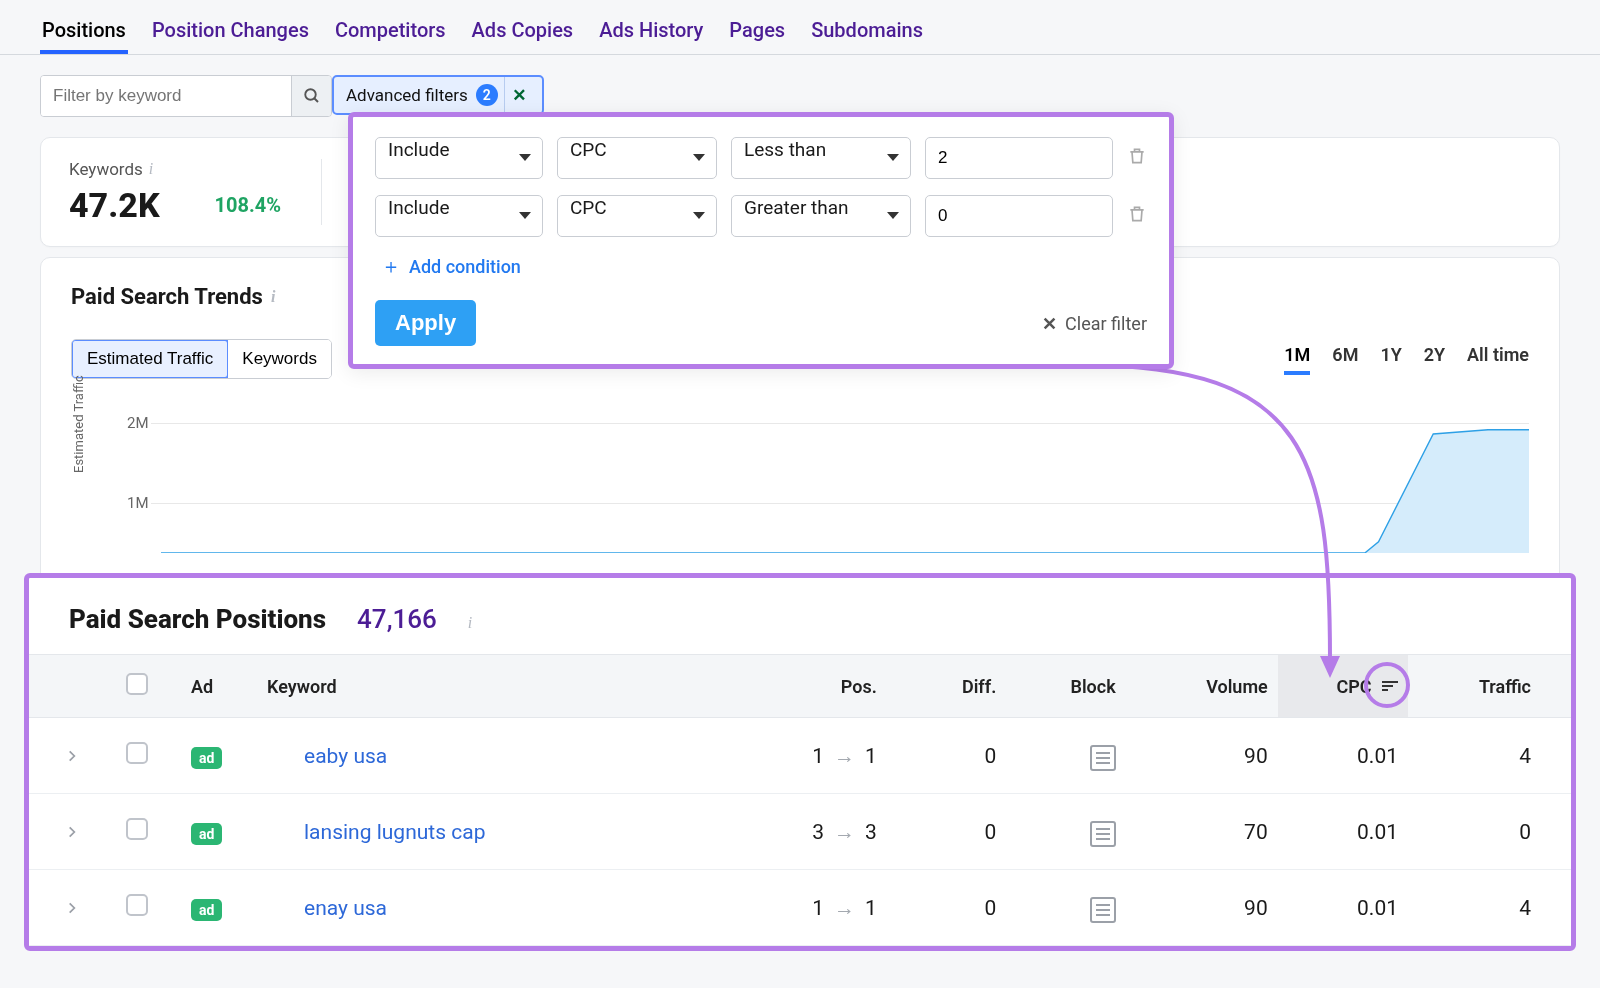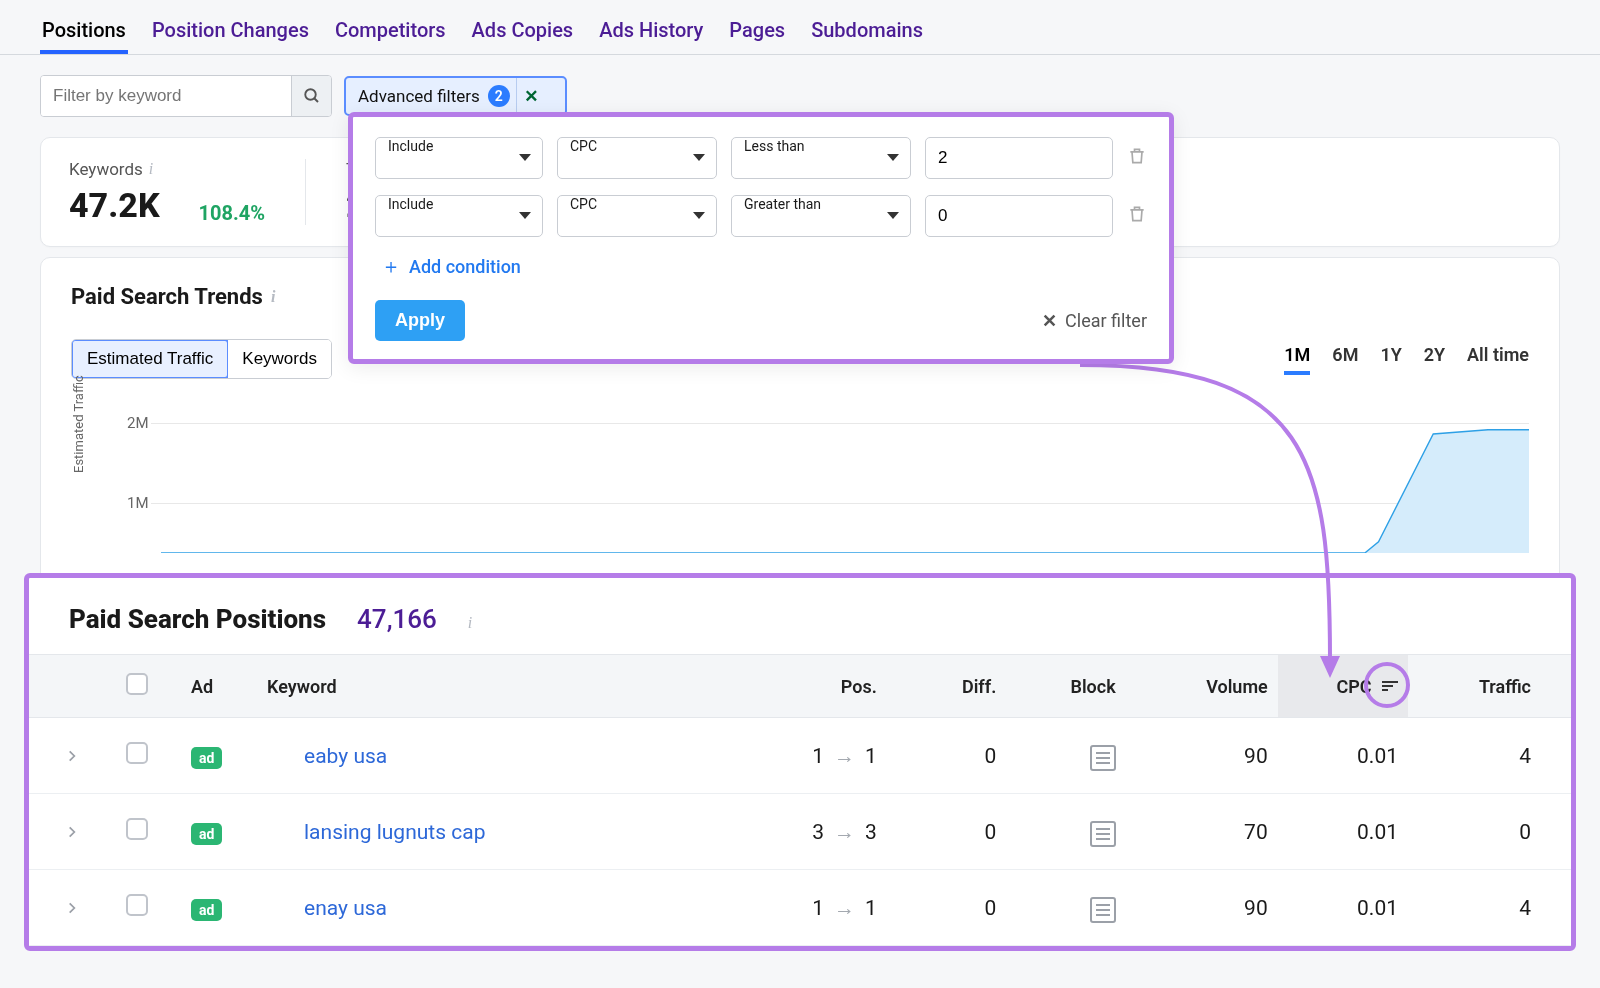--- a/index.html
+++ b/index.html
@@ -5,35 +5,35 @@
   * { box-sizing: border-box; margin: 0; padding: 0; }
   body { font-family: -apple-system, BlinkMacSystemFont, "Segoe UI", Roboto, Arial, sans-serif; background: #f6f7f9; color: #1a1a1a; }
   .page { width: 1600px; }
 
   
   .tabs { display:flex; gap: 22px; padding: 18px 49px 0 40px; border-bottom: 1px solid #d5d9de; background:#f6f7f9; height:55px;}
   .tab { font-size: 20px; color:#4c1d95; padding: 0 2px 14px 2px; border-bottom: 4px solid transparent; font-weight:500; cursor:pointer;}
   .tab.active { border-bottom-color:#2563ff; color:#000;}
   
   
-  .filter-row { display:flex; align-items:center; gap:12px; padding: 20px 40px 10px 40px;}
+  .filter-row { display:flex; align-items:flex-start; gap:0; padding: 20px 40px 10px 40px;}
   .filter-input-wrap { display:flex; border:1px solid #c9cdd3; background:#fff; border-radius:4px; overflow:hidden;}
   .filter-input { width:250px; height:40px; border:none; outline:none; padding: 0 12px; font-size:17px; color:#666;}
   .filter-search-btn { width:40px; background:#edf0f3; border:none; border-left:1px solid #c9cdd3; display:flex; align-items:center; justify-content:center; cursor:pointer;}
-  .adv-chip { display:flex; align-items:center; background:#e6efff; border:2px solid #5b8dff; border-radius:5px; height:40px; padding:0 19px 0 12px; font-size:17px; color:#063;}
+  .adv-chip { display:flex; align-items:center; background:#e6efff; border:2px solid #5b8dff; border-radius:5px; height:40px; padding:0 8px 0 12px; font-size:17px; color:#063;}
   .adv-text { color:#111;}
   .adv-badge { background:#2b7cff; color:#fff; width:22px; height:22px; border-radius:50%; display:inline-flex; align-items:center; justify-content:center; font-size:14px; margin-left:8px; font-weight:600;}
   .adv-close { width:30px; height:36px; display:flex; align-items:center; justify-content:center; margin-left:6px; border-left:1px solid #b7ccf0; cursor:pointer; font-size:17px; font-weight:700;}
 
   
   .metrics-card { margin: 10px 40px; background:#fff; border:1px solid #e4e7eb; border-radius:10px; box-shadow:0 1px 2px rgba(0,0,0,.02); height:110px; display:flex; align-items:center; padding: 0 28px;}
   .metric { padding-right:40px;}
   .metric.div { border-left:1px solid #e4e7eb; padding-left:40px;}
   .metric-label { color:#555; font-size:17px; margin-bottom:6px; display:flex; align-items:center; gap:6px;}
-  .metric-value { font-size:34px; font-weight:800; display:flex; align-items:flex-end; gap:8px;}
+  .metric-value { font-size:34px; font-weight:800; display:flex; align-items:center; gap:24px;}
   .metric-sub { font-size:20px; font-weight:700;margin-left:31px;}
   .metric-sub.green { color:#1fa463;}
   .metric-sub.grey { color:#888;}
 
   
   .trends-card { margin: 10px 40px 30px 40px; background:#fff; border:1px solid #e4e7eb; border-radius:10px; padding: 26px 30px 30px 30px; position:relative;}
   .trends-head { display:flex; align-items:center; gap:8px; font-size:22px; font-weight:700;}
   .trends-row { display:flex; justify-content:space-between; align-items:center; margin-top:30px;}
   .toggle-group { display:flex; border:1px solid #c9cdd3; border-radius:5px; overflow:hidden;}
   .toggle-btn { padding:8px 14px; font-size:17px; background:#fff; border:none; cursor:pointer;}
@@ -45,30 +45,30 @@
   .y-axis-label { position:absolute; left:0; top:50%; transform: rotate(-90deg) translateX(10px); transform-origin:left top; font-size:13px; color:#666;}
   .grid-line { position:absolute; left:80px; right:0; height:1px; background:#e8e8e8;}
   .grid-label { position:absolute; left:56px; font-size:15px; color:#666; transform:translateY(-50%);}
   .chart-area { position:absolute; left:90px; right:0; top:0; bottom:0;}
   .chart-area svg { width:100%; height:100%;}
 
   
   .filter-panel { position:absolute; top:112px; left:348px; width:826px; background:#fff; border:5px solid #b57ce8; border-radius:6px; padding: 20px 22px 18px 22px; z-index:20; box-shadow: 0 4px 20px rgba(0,0,0,.08);}
   .cond-row { display:flex; align-items:center; gap:14px; margin-bottom:16px;}
   .sel { position:relative; flex:0 0 auto;}
-  .sel select, .sel .fake-sel { width:100%; height:42px; border:1px solid #c9cdd3; border-radius:5px; padding:0 34px 0 12px; font-size:14px; background:#fff; appearance:none; cursor:pointer;}
+  .sel select, .sel .fake-sel { width:100%; height:42px; border:1px solid #c9cdd3; border-radius:5px; padding:0 34px 0 12px; font-size:19px; background:#fff; appearance:none; cursor:pointer;}
   .sel.w1 { width:168px;}
   .sel.w2 { width:160px;}
   .sel.w3 { width:180px;}
   .sel::after { content:''; position:absolute; right:12px; top:17px; width:0;height:0;border-left:6px solid transparent;border-right:6px solid transparent;border-top:7px solid #333;}
   .val-input { height:42px; width:188px; border:1px solid #c9cdd3; border-radius:5px; padding:0 12px; font-size:17px;}
   .trash { width:24px; color:#aaa; cursor:pointer;}
   .add-cond { display:flex; align-items:center; gap:8px; color:#2279f0; font-size:18px; font-weight:500; cursor:pointer; margin:12px 0 20px 6px;}
   .panel-footer { display:flex; justify-content:space-between; align-items:center;}
-  .apply-btn { background:#2ea0f4; color:#fff; border:none; border-radius:5px; padding:10px 20px; font-size:18px; font-weight:600; cursor:pointer;}
+  .apply-btn { background:#2ea0f4; color:#fff; border:none; border-radius:5px; padding:10px 20px; font-size:22px; font-weight:600; cursor:pointer;}
   .clear-filter { display:flex; align-items:center; gap:8px; color:#555; font-size:18px; cursor:pointer;}
 
   
   .arrow-svg { position:absolute; top:360px; left:1070px; width:280px; height:340px; z-index:15; pointer-events:none;}
 
   
   .table-card { position:absolute; top:573px; left:24px; right:24px; background:#fff; border:5px solid #b57ce8; border-radius:6px; padding: 22px 0 0 0;}
   .table-title-row { display:flex; align-items:baseline; gap:31px; padding: 4px 40px 20px 40px;}
   .table-title { font-size:26px; font-weight:800;}
   .table-count { font-size:26px; font-weight:500; color:#4c1d95;}

